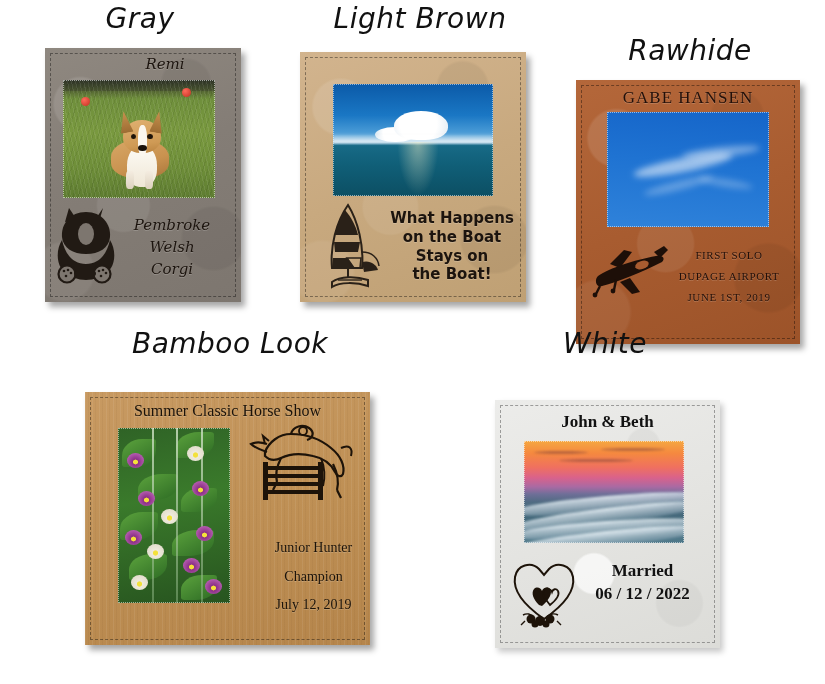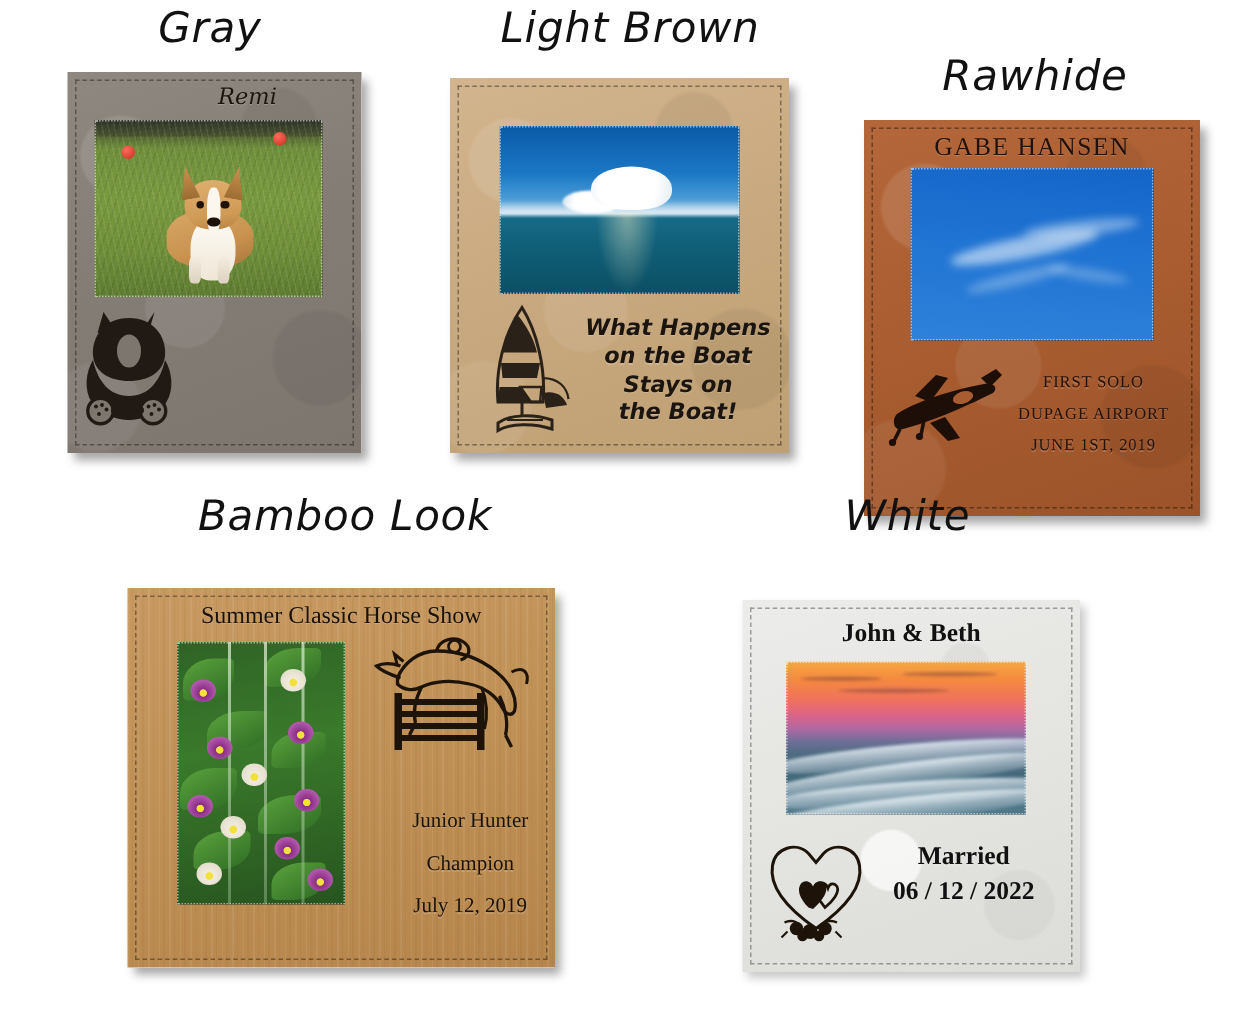--- a/index.html
+++ b/index.html
@@ -145,21 +145,20 @@
     font-weight: bold;
     font-size: 15px;
   }
   #photo-lbrown { left: 33px; top: 32px; width: 160px; height: 112px; }
   #caption-lbrown {
     left: 88px; top: 157px; width: 128px;
     font-family: "DejaVu Sans", sans-serif;
     font-weight: bold;
     font-size: 15px;
     line-height: 1.25;
-    font-style: italic;
   }
 
   
   #cell-rawhide { left: 555px; top: 0px; width: 270px; height: 320px; margin-top: 32px; }
   #title-rawhide { top: 2px; left: 0; }
   #frame-rawhide {
     left: 21px; top: 48px; width: 224px; height: 264px;
     background: linear-gradient(160deg, #b4673a 0%, #a85c30 50%, #9c5329 100%);
   }
   #name-rawhide {
@@ -431,20 +430,22 @@
       <circle cx="11" cy="65" r="1.3" fill="#211a14"></circle>
         <circle cx="15" cy="64" r="1.3" fill="#211a14"></circle>
       <circle cx="18" cy="67" r="1.3" fill="#211a14"></circle>
         <circle cx="13" cy="70" r="1.3" fill="#211a14"></circle>
       <circle cx="46" cy="65" r="1.3" fill="#211a14"></circle>
         <circle cx="50" cy="64" r="1.3" fill="#211a14"></circle>
       <circle cx="53" cy="67" r="1.3" fill="#211a14"></circle>
         <circle cx="48" cy="70" r="1.3" fill="#211a14"></circle>
     </svg>
 
+    <div class="engraved" id="caption-gray">Pembroke Welsh
+Corgi</div>
   </div>
 </div>
 
 <div class="frame-cell" id="cell-lbrown">
   <div class="swatch-title" id="title-lbrown">Light Brown</div>
 
   <div class="frame" id="frame-lbrown">
     <div class="grain"></div>
 
 

